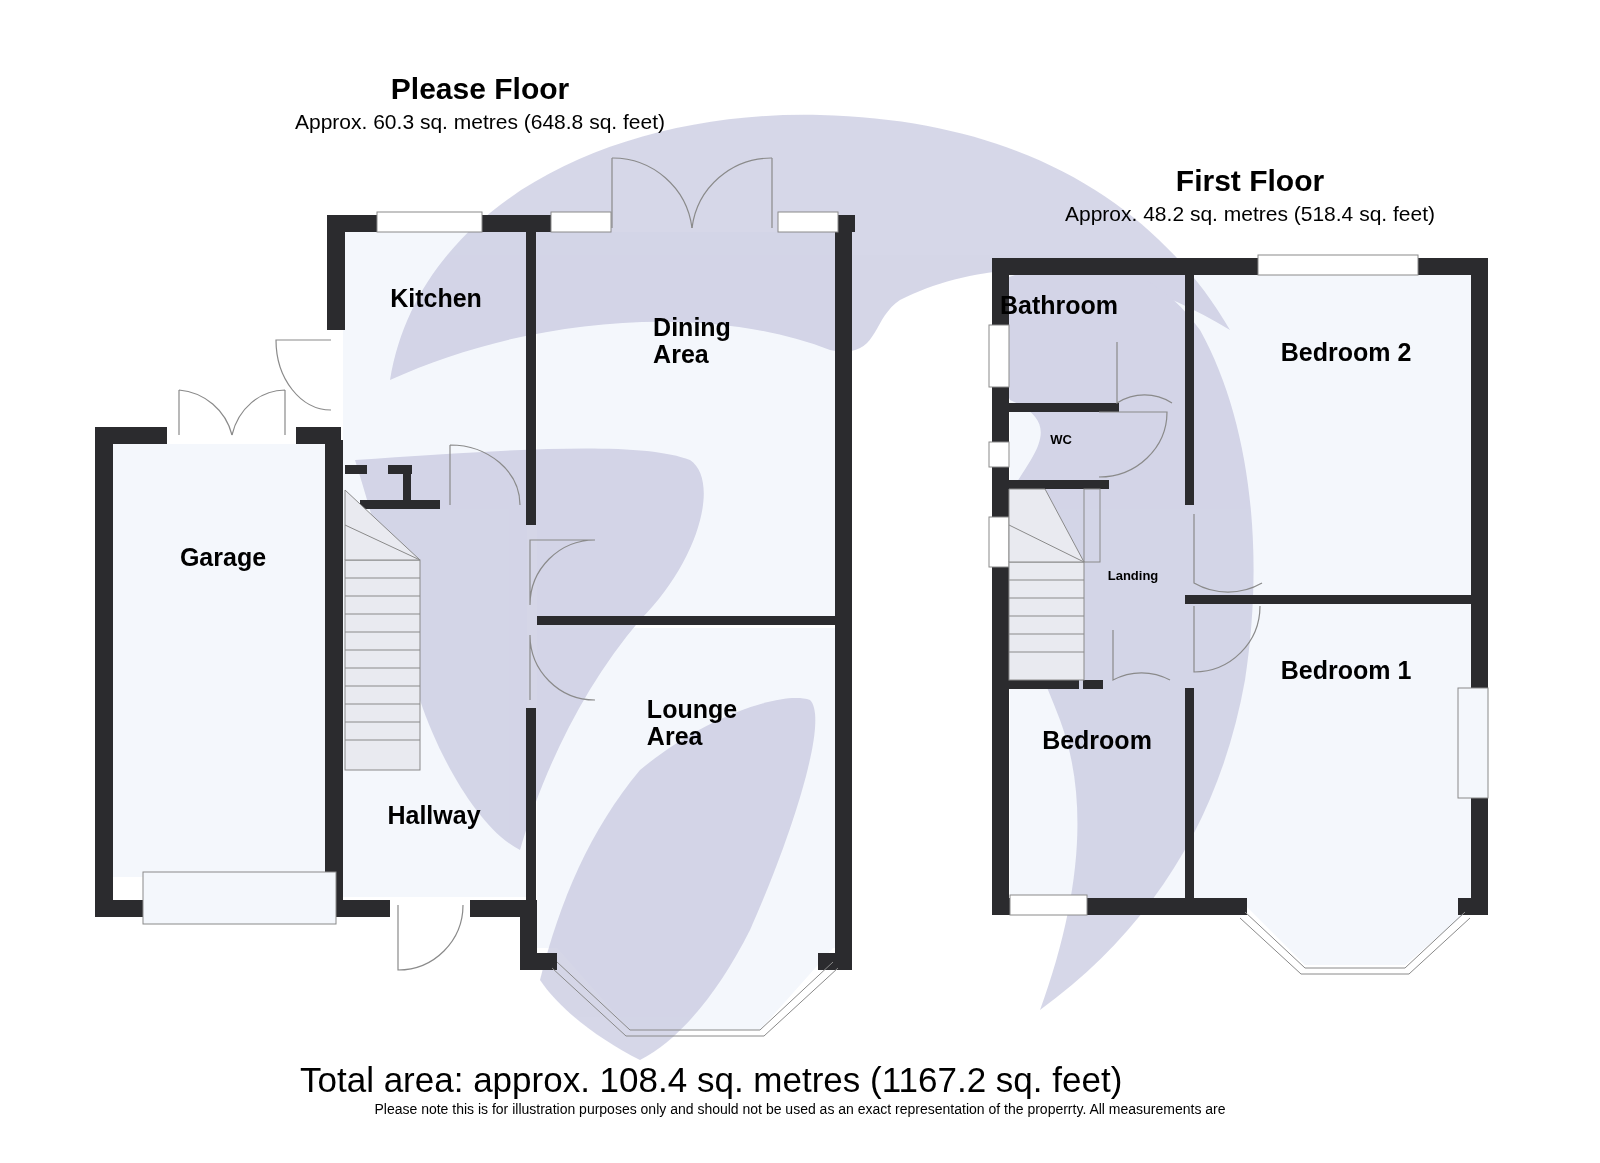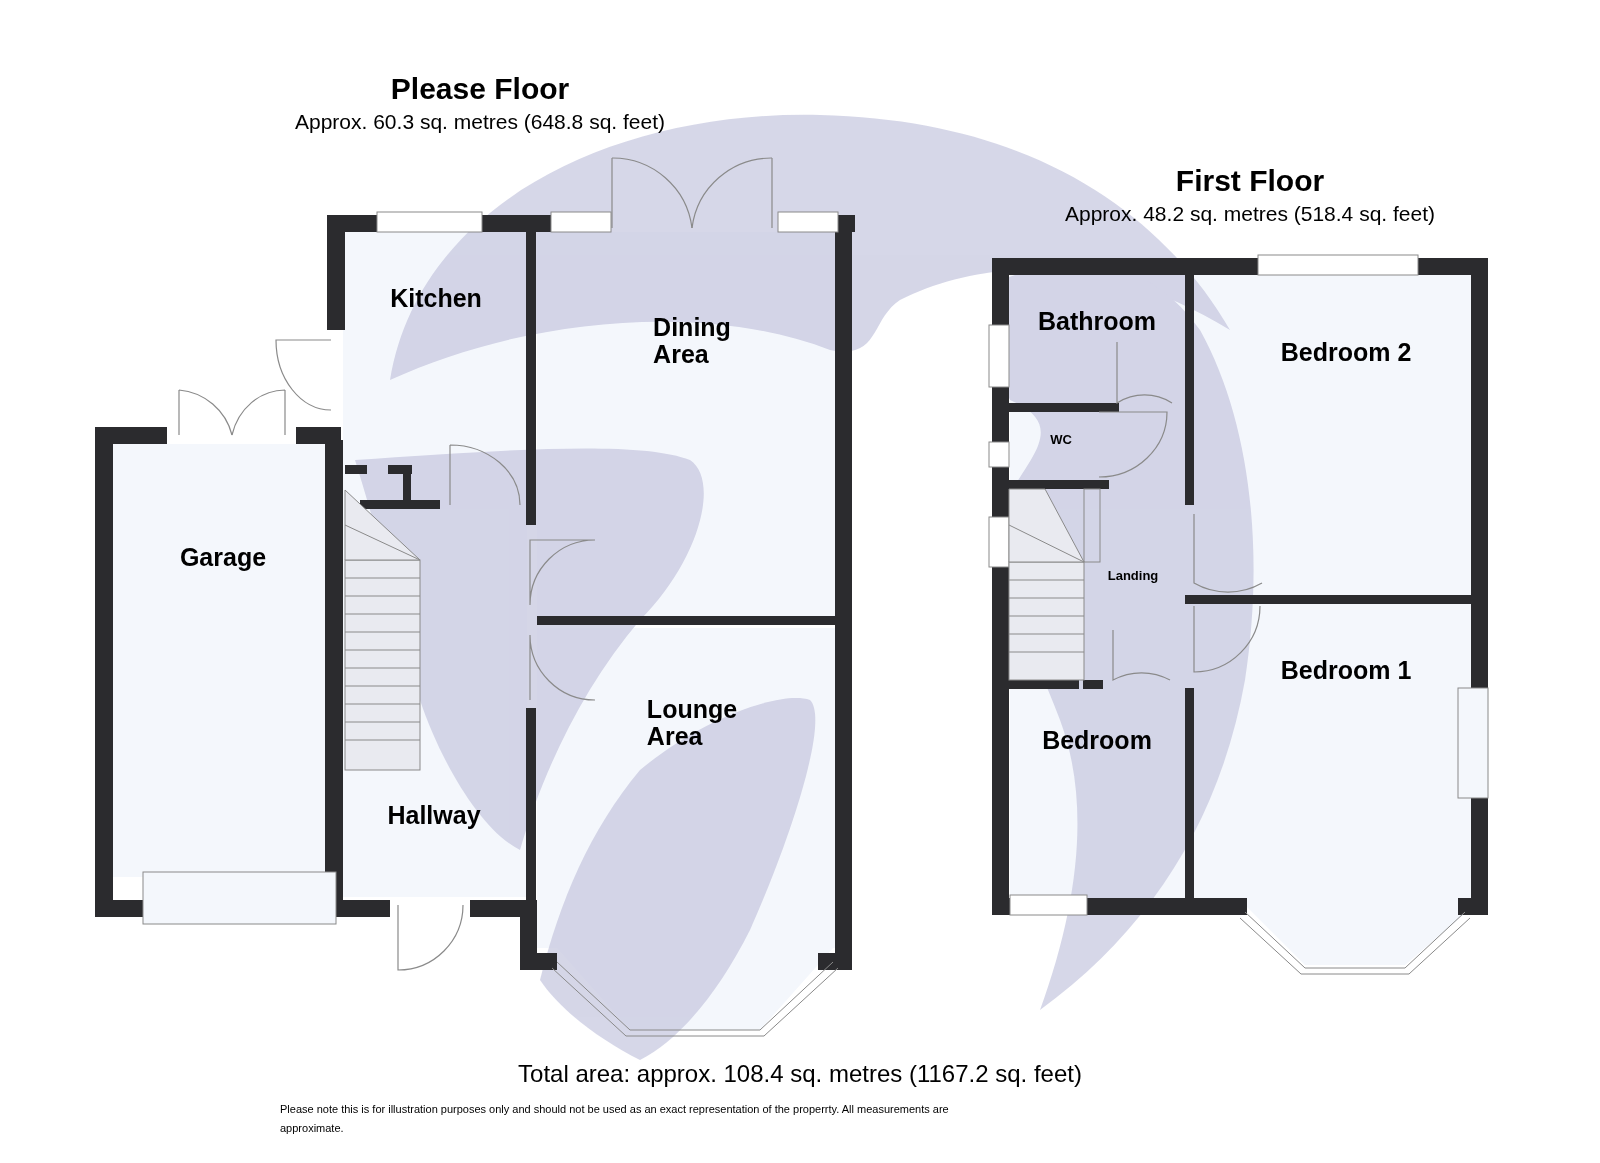--- a/index.html
+++ b/index.html
@@ -4,22 +4,22 @@
 <style>
   html, body { margin: 0; padding: 0; background: #ffffff; }
   body { width: 1600px; height: 1163px; position: relative; overflow: hidden;
          font-family: "Liberation Sans", sans-serif; color: #000; }
   .abs { position: absolute; }
   .floor-title { font-weight: bold; font-size: 30px; text-align: center; white-space: nowrap; }
   .floor-sub { font-size: 21px; text-align: center; white-space: nowrap; }
   .room-label { position: absolute; font-weight: bold; font-size: 25px; 
                 line-height: 27px; white-space: nowrap; transform: translateX(-50%); }
   .room-label.small { font-size: 13px; }
-  .total { font-size: 24px; text-align: center; white-space: nowrap; }
-  .note { font-size: 11px; line-height: 19px; }
+  .total { font-size: 35px; white-space: nowrap; }
+  .note { font-size: 14px; text-align: center; line-height: 19px; }
   svg { position: absolute; left: 0; top: 0; }
 </style>
 </head>
 <body>
 
 <svg width="1600" height="1163" viewBox="0 0 1600 1163">
 
   <g fill="#f4f7fc">
     <rect x="113" y="444" width="222" height="433"></rect>
     <rect x="343" y="232" width="184" height="665"></rect>
@@ -171,24 +171,23 @@
   <div>Dining</div>
   <div>Area</div>
 </div>
 <div class="room-label" style="left:223px; top:544px;">Garage</div>
 <div class="room-label" style="left:692px; top:696px;">
   <div>Lounge</div>
   <div>Area</div>
 </div>
 <div class="room-label" style="left:434px; top:802px;">Hallway</div>
 
-<div class="room-label" style="left:1097px; top:292px;margin-top:16px;">Bathroom</div>
+<div class="room-label" style="left:1059px; top:292px;">Bathroom</div>
 <div class="room-label small" style="left:1061px; top:426px;">WC</div>
 <div class="room-label small" style="left:1133px; top:562px;">Landing</div>
 <div class="room-label" style="left:1097px; top:727px;">Bedroom</div>
 <div class="room-label" style="left:1346px; top:339px;">Bedroom 2</div>
 <div class="room-label" style="left:1346px; top:657px;">Bedroom 1</div>
 
 <div class="abs total" style="left:300px; top:1060px; width:1000px;">Total area: approx. 108.4 sq. metres (1167.2 sq. feet)</div>
 <div class="abs note" style="left:280px; top:1100px; width:1040px;">
   <div>Please note this is for illustration purposes only and should not be used as an exact representation of the properrty. All measurements are</div>
-  <div>approximate.</div>
 </div>
 
 </body></html>

